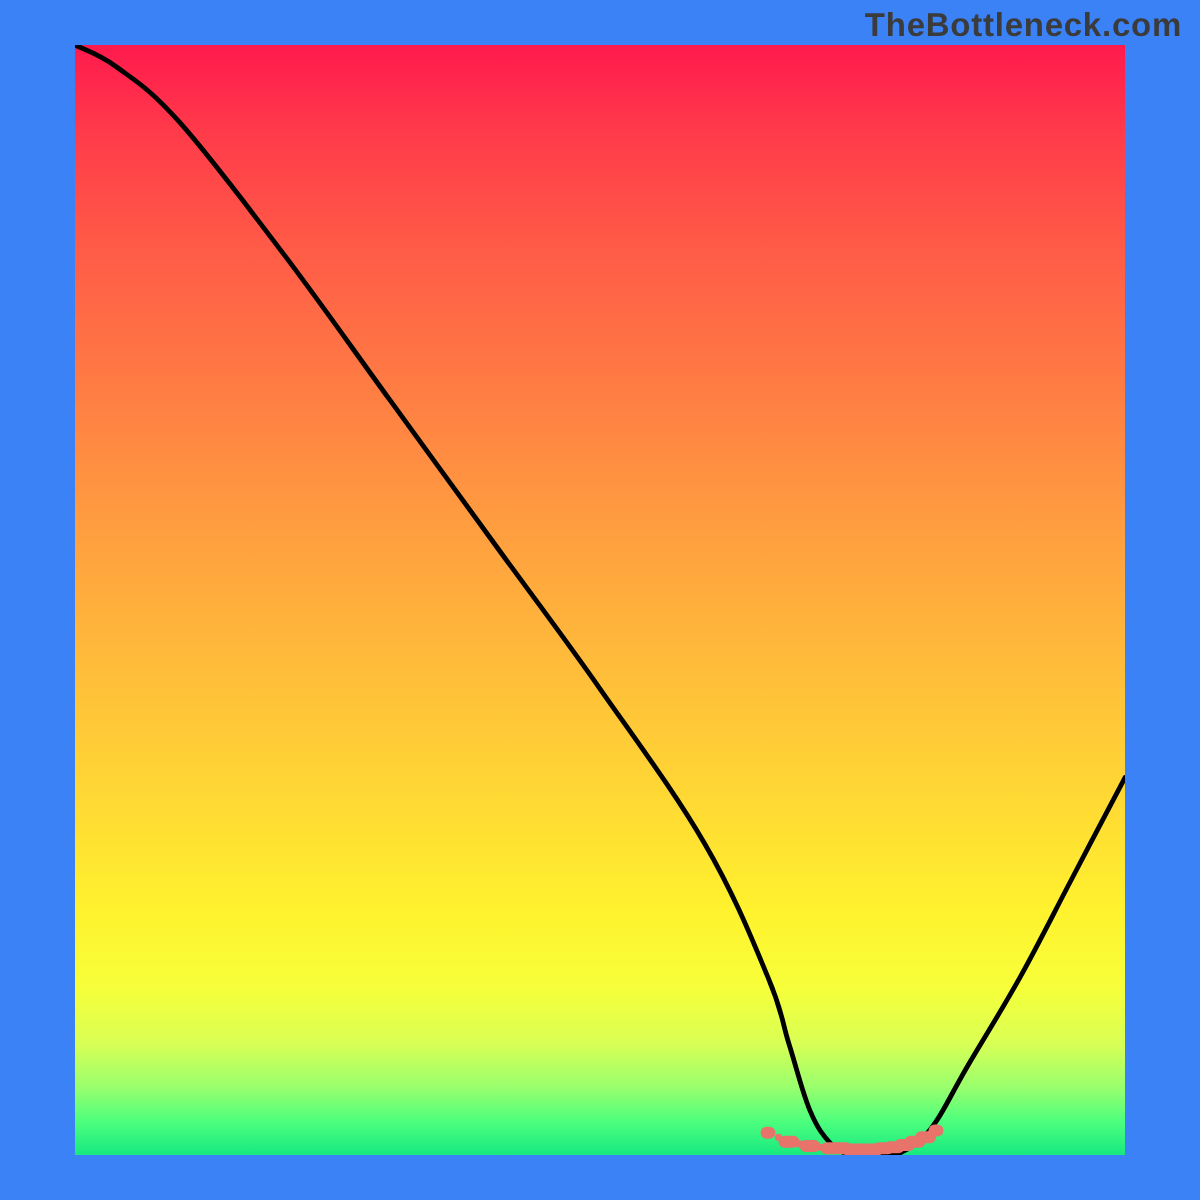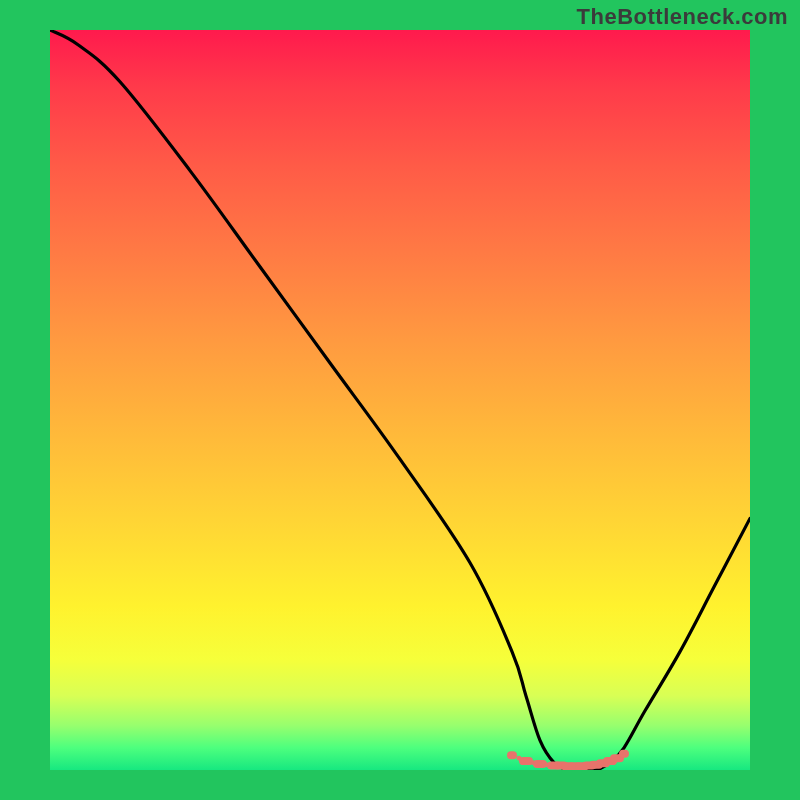--- a/index.html
+++ b/index.html
@@ -8,21 +8,21 @@
     width: 800px;
     height: 800px;
     background: #000;
     overflow: hidden;
     font-family: Arial, Helvetica, sans-serif;
   }
   .frame {
     position: relative;
     width: 800px;
     height: 800px;
-    background: #22c55e;
+    background: #3b82f6;
   }
   .watermark {
     position: absolute;
     top: 4px;
     right: 12px;
     color: #3b3b3b;
     font-size: 22px;
     font-weight: bold;
     letter-spacing: 0.5px;
     z-index: 5;

